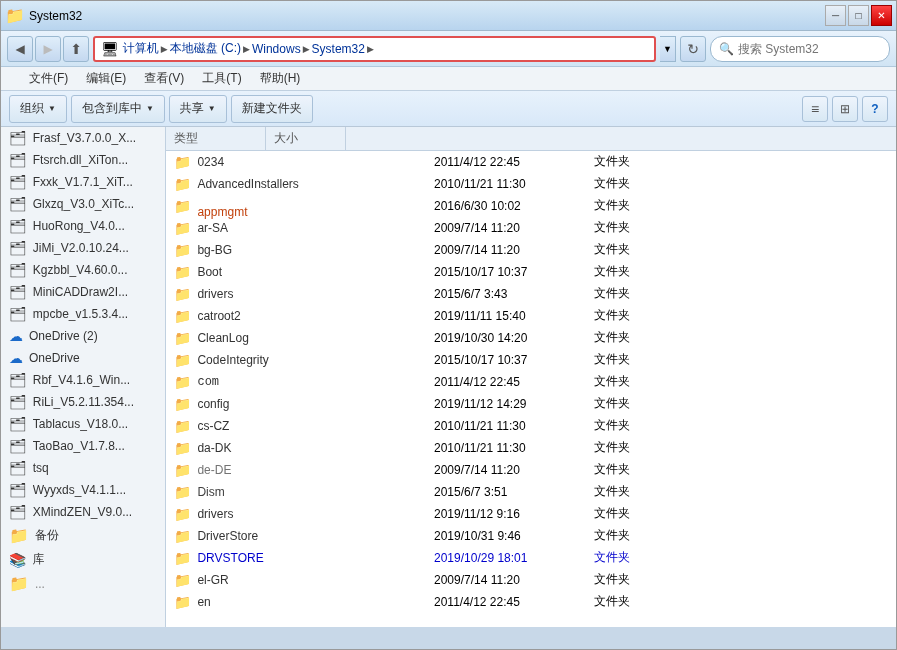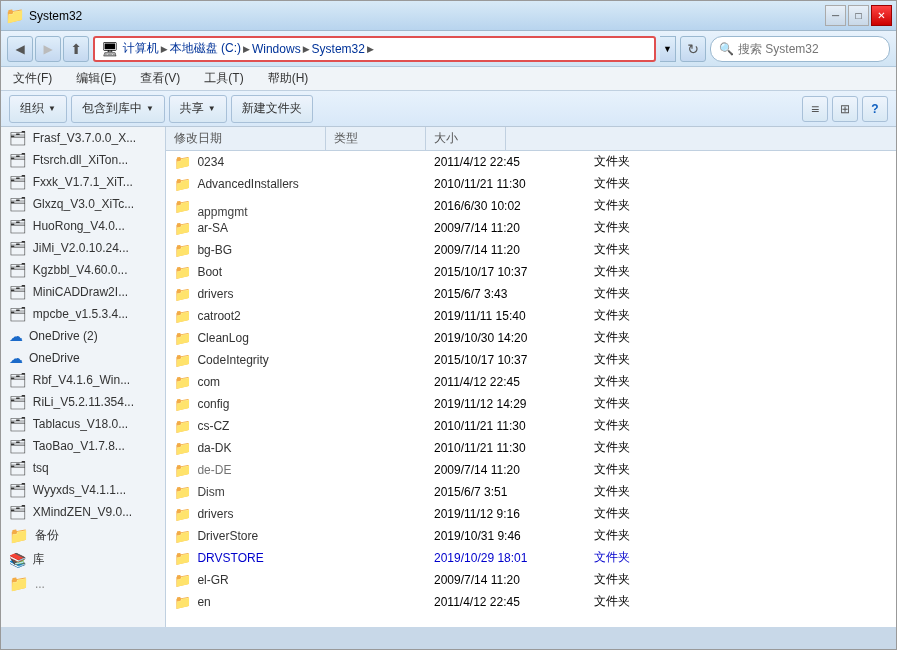--- a/index.html
+++ b/index.html
@@ -147,22 +147,22 @@
       color: #999;
       background: transparent;
     }
     
     #menubar {
       height: 24px;
       background: #f0f4f8;
       border-bottom: 1px solid #c0d0e0;
       display: flex;
       align-items: center;
-      padding: 0 4px;
-      gap: 8px;
+      padding: 0 20px;
+      gap: 2px;
     }
     .menu-item {
       padding: 2px 8px;
       font-size: 12px;
       color: #333;
       cursor: pointer;
       border-radius: 2px;
     }
     
     #toolbar {
@@ -512,23 +512,20 @@
       <span class="sidebar-text">库</span>
     </div>
     <div class="sidebar-item">
       <span class="folder-icon" style="color:#d4a020;">📁</span>
       <span class="sidebar-text" style="color:#888;">...</span>
     </div>
   </div>
 
   <div id="filelist-area">
     <div id="filelist-header">
-      <div class="col-header col-header-date">
-        <span>修改日期</span>
-      </div>
       <div class="col-header col-header-type">
         <span>类型</span>
       </div>
       <div class="col-header col-header-size">
         <span>大小</span>
       </div>
     </div>
     <div id="filelist-body">
 
     <div class="file-row">
@@ -545,21 +542,21 @@
       <span style="color:#d4a020; font-size:14px;">📁</span>
       <span style="color:#333;">AdvancedInstallers</span>
     </div>
     <div class="file-col-date">2010/11/21 11:30</div>
     <div class="file-col-type">文件夹</div>
     <div class="file-col-size"></div>
   </div>
         <div class="file-row">
     <div class="file-col-name">
       <span style="color:#d4a020; font-size:14px;">📁</span>
-      <span style="color:#404040;margin-top:12px;">appmgmt</span>
+      <span style="color:#c2410c;margin-top:12px;">appmgmt</span>
     </div>
     <div class="file-col-date">2016/6/30 10:02</div>
     <div class="file-col-type">文件夹</div>
     <div class="file-col-size"></div>
   </div>
         <div class="file-row">
     <div class="file-col-name">
       <span style="color:#d4a020; font-size:14px;">📁</span>
       <span style="color:#333;">ar-SA</span>
     </div>
@@ -617,21 +614,21 @@
       <span style="color:#d4a020; font-size:14px;">📁</span>
       <span style="color:#333;">CodeIntegrity</span>
     </div>
     <div class="file-col-date">2015/10/17 10:37</div>
     <div class="file-col-type">文件夹</div>
     <div class="file-col-size"></div>
   </div>
         <div class="file-row">
     <div class="file-col-name">
       <span style="color:#d4a020; font-size:14px;">📁</span>
-      <span style="color:#333;">com</span>
+      <span style="color:#333;font-family:Liberation Mono, monospace;">com</span>
     </div>
     <div class="file-col-date">2011/4/12 22:45</div>
     <div class="file-col-type">文件夹</div>
     <div class="file-col-size"></div>
   </div>
         <div class="file-row">
     <div class="file-col-name">
       <span style="color:#d4a020; font-size:14px;">📁</span>
       <span style="color:#333;">config</span>
     </div>

